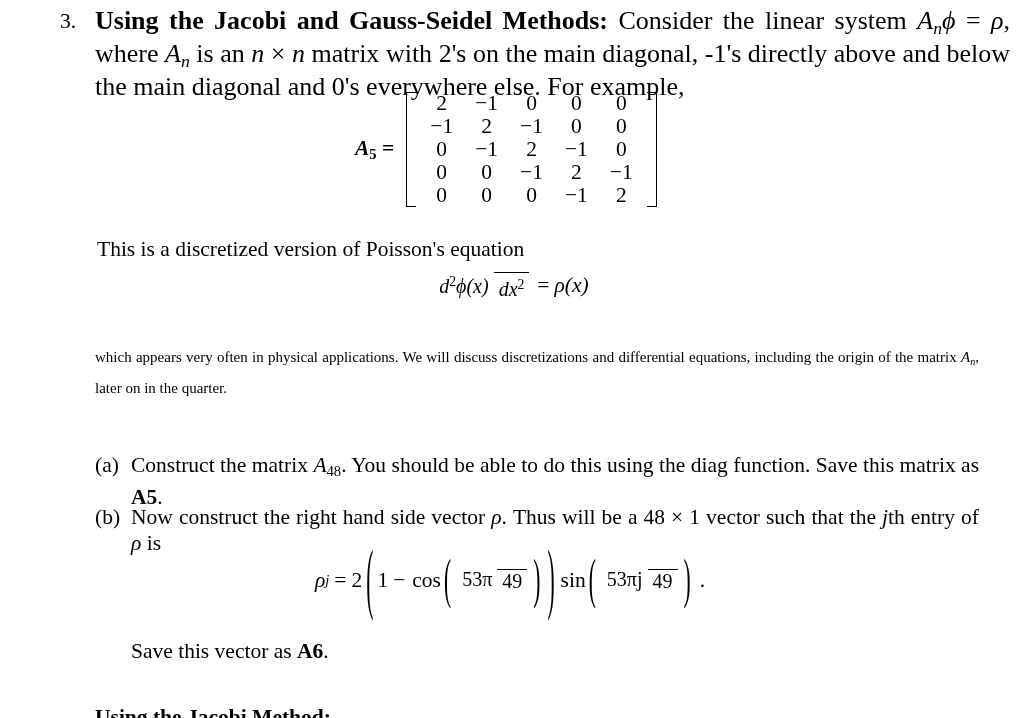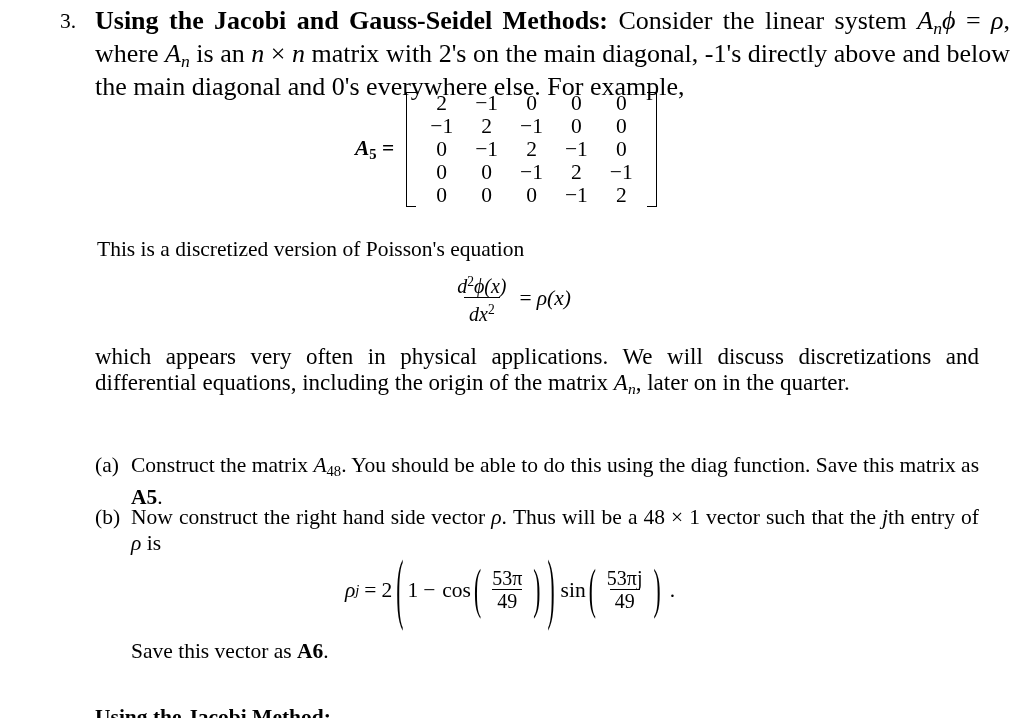--- a/index.html
+++ b/index.html
@@ -106,38 +106,37 @@
   }
 
   
   .row {
     position: absolute;
     font-size: 21.5px;
     line-height: 26px;
   }
   .block {
     position: absolute;
-    font-size: 23px;
+    font-size: 15px;
     line-height: 26px;
     text-align: justify;
   }
 
   
   .disp {
     position: absolute;
     display: flex;
     align-items: center;
     justify-content: center;
     font-size: 21.5px;
     white-space: nowrap;
   }
   .frac {
     display: inline-flex;
-    flex-direction: column;
-    align-items: center;
+    flex-direction: row;
     vertical-align: middle;
     margin: 0 3px;
   }
   .frac .num {
     padding: 0 5px 1px 5px;
     font-size: 20px;
     line-height: 20px;
   }
   .frac .den {
     padding: 1px 5px 0 5px;

